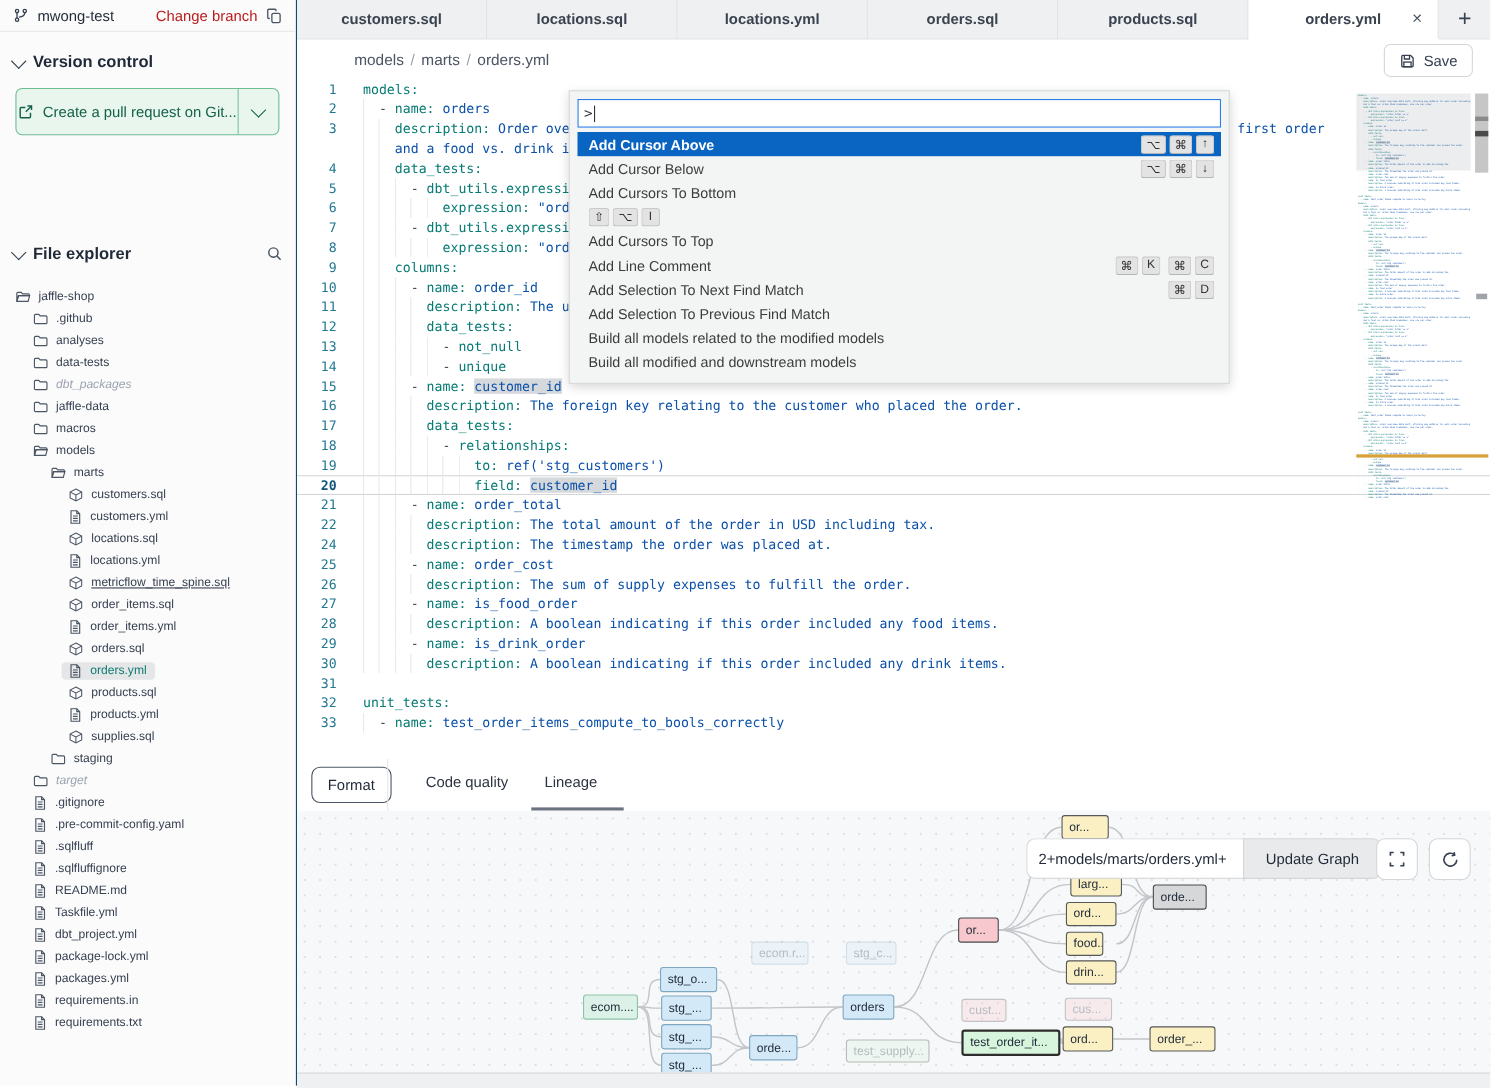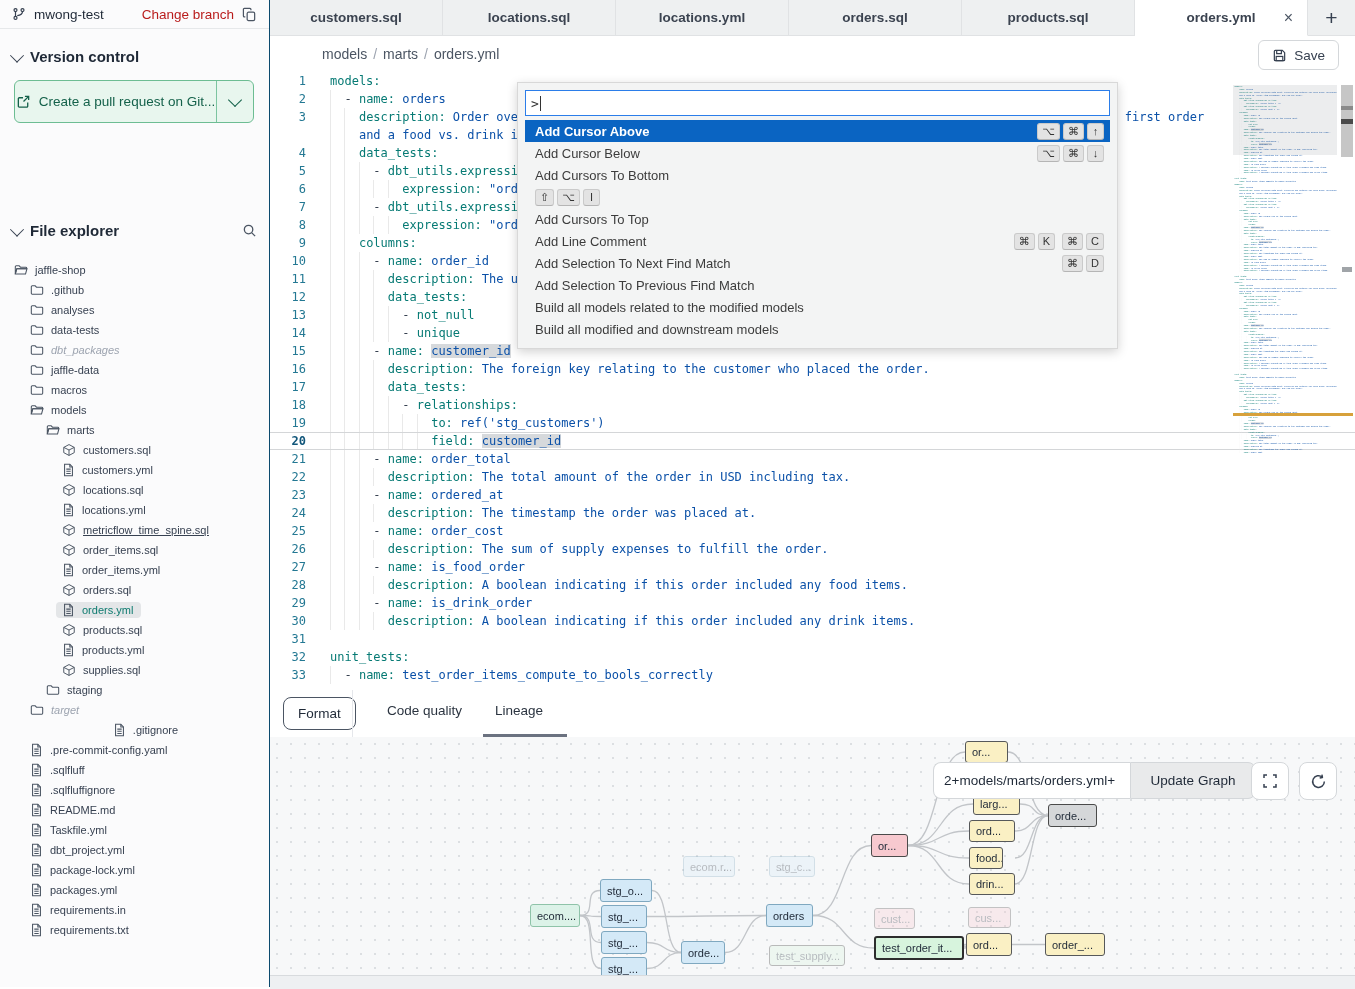--- a/index.html
+++ b/index.html
@@ -402,21 +402,21 @@
         <div class="tree-row muted" style="padding-left: 24px;">
           <span class="inner">
             <span style="display: inline-flex;">
               <svg width="14" height="14" viewBox="0 0 16 16" fill="none" stroke="#4b5563" stroke-width="1.2">
                 <path d="M1.5 4.2a1 1 0 0 1 1-1h3.4l1.5 1.6h6.1a1 1 0 0 1 1 1v6a1 1 0 0 1-1 1h-11a1 1 0 0 1-1-1z"></path>
               </svg>
             </span>
             <span class="lbl">target</span>
           </span>
         </div>
-        <div class="tree-row" style="padding-left: 24px; justify-content: center;">
+        <div class="tree-row" style="padding-left: 24px;">
           <span class="inner">
             <span style="display: inline-flex;">
               <svg width="13" height="14" viewBox="0 0 14 16" fill="none" stroke="#4b5563" stroke-width="1.2">
                 <path d="M2.5 1.5h6l3 3v10h-9z"></path>
                 <path d="M8.5 1.5v3h3 M4.5 7h5 M4.5 9.5h5 M4.5 12h5"></path>
               </svg>
             </span>
             <span class="lbl">.gitignore</span>
           </span>
         </div>
@@ -590,21 +590,20 @@
       <div class="code-row"><span class="gutter">13</span><span class="code-line"><span class="ig">  </span><span class="ig">  </span><span class="ig">  </span><span class="ig">  </span><span class="ig">  </span><span class="d">- </span><span class="k">not_null</span></span></div>
       <div class="code-row"><span class="gutter">14</span><span class="code-line"><span class="ig">  </span><span class="ig">  </span><span class="ig">  </span><span class="ig">  </span><span class="ig">  </span><span class="d">- </span><span class="k">unique</span></span></div>
       <div class="code-row"><span class="gutter">15</span><span class="code-line"><span class="ig">  </span><span class="ig">  </span><span class="ig">  </span><span class="d">- </span><span class="k">name:</span><span class="v"> </span><span class="v hl">customer_id</span></span></div>
       <div class="code-row"><span class="gutter">16</span><span class="code-line"><span class="ig">  </span><span class="ig">  </span><span class="ig">  </span><span class="ig">  </span><span class="k">description:</span><span class="v"> The foreign key relating to the customer who placed the order.</span></span></div>
       <div class="code-row"><span class="gutter">17</span><span class="code-line"><span class="ig">  </span><span class="ig">  </span><span class="ig">  </span><span class="ig">  </span><span class="k">data_tests:</span></span></div>
       <div class="code-row"><span class="gutter">18</span><span class="code-line"><span class="ig">  </span><span class="ig">  </span><span class="ig">  </span><span class="ig">  </span><span class="ig">  </span><span class="d">- </span><span class="k">relationships:</span></span></div>
       <div class="code-row"><span class="gutter">19</span><span class="code-line"><span class="ig">  </span><span class="ig">  </span><span class="ig">  </span><span class="ig">  </span><span class="ig">  </span><span class="ig">  </span><span class="ig">  </span><span class="k">to:</span><span class="v"> ref('stg_customers')</span></span></div>
       <div class="code-row current"><span class="gutter">20</span><span class="code-line"><span class="ig">  </span><span class="ig">  </span><span class="ig">  </span><span class="ig">  </span><span class="ig">  </span><span class="ig">  </span><span class="ig">  </span><span class="k">field:</span><span class="v"> </span><span class="v hl">customer_id</span></span></div>
       <div class="code-row"><span class="gutter">21</span><span class="code-line"><span class="ig">  </span><span class="ig">  </span><span class="ig">  </span><span class="d">- </span><span class="k">name:</span><span class="v"> order_total</span></span></div>
       <div class="code-row"><span class="gutter">22</span><span class="code-line"><span class="ig">  </span><span class="ig">  </span><span class="ig">  </span><span class="ig">  </span><span class="k">description:</span><span class="v"> The total amount of the order in USD including tax.</span></span></div>
-      <div class="code-row"><span class="gutter">23</span><span class="code-line"><span class="ig">  </span><span class="ig">  </span><span class="ig">  </span><span class="d">- </span><span class="k">name:</span><span class="v"> ordered_at</span></span></div>
       <div class="code-row"><span class="gutter">24</span><span class="code-line"><span class="ig">  </span><span class="ig">  </span><span class="ig">  </span><span class="ig">  </span><span class="k">description:</span><span class="v"> The timestamp the order was placed at.</span></span></div>
       <div class="code-row"><span class="gutter">25</span><span class="code-line"><span class="ig">  </span><span class="ig">  </span><span class="ig">  </span><span class="d">- </span><span class="k">name:</span><span class="v"> order_cost</span></span></div>
       <div class="code-row"><span class="gutter">26</span><span class="code-line"><span class="ig">  </span><span class="ig">  </span><span class="ig">  </span><span class="ig">  </span><span class="k">description:</span><span class="v"> The sum of supply expenses to fulfill the order.</span></span></div>
       <div class="code-row"><span class="gutter">27</span><span class="code-line"><span class="ig">  </span><span class="ig">  </span><span class="ig">  </span><span class="d">- </span><span class="k">name:</span><span class="v"> is_food_order</span></span></div>
       <div class="code-row"><span class="gutter">28</span><span class="code-line"><span class="ig">  </span><span class="ig">  </span><span class="ig">  </span><span class="ig">  </span><span class="k">description:</span><span class="v"> A boolean indicating if this order included any food items.</span></span></div>
       <div class="code-row"><span class="gutter">29</span><span class="code-line"><span class="ig">  </span><span class="ig">  </span><span class="ig">  </span><span class="d">- </span><span class="k">name:</span><span class="v"> is_drink_order</span></span></div>
       <div class="code-row"><span class="gutter">30</span><span class="code-line"><span class="ig">  </span><span class="ig">  </span><span class="ig">  </span><span class="ig">  </span><span class="k">description:</span><span class="v"> A boolean indicating if this order included any drink items.</span></span></div>
       <div class="code-row"><span class="gutter">31</span><span class="code-line"></span></div>
       <div class="code-row"><span class="gutter">32</span><span class="code-line"><span class="k">unit_tests:</span></span></div>
       <div class="code-row"><span class="gutter">33</span><span class="code-line"><span class="ig">  </span><span class="d">- </span><span class="k">name:</span><span class="v"> test_order_items_compute_to_bools_correctly</span></span></div>

